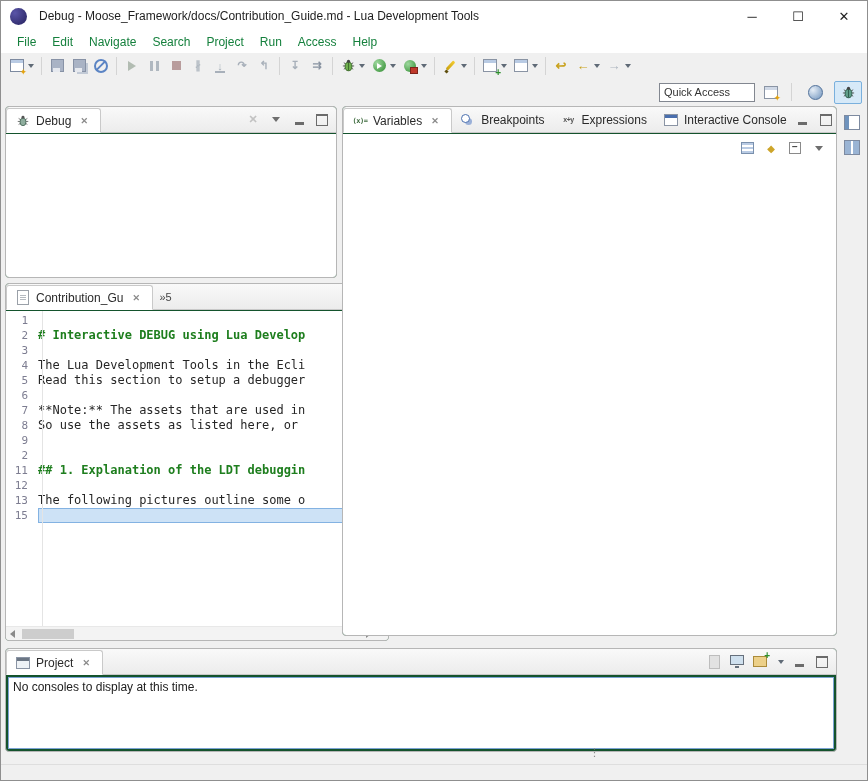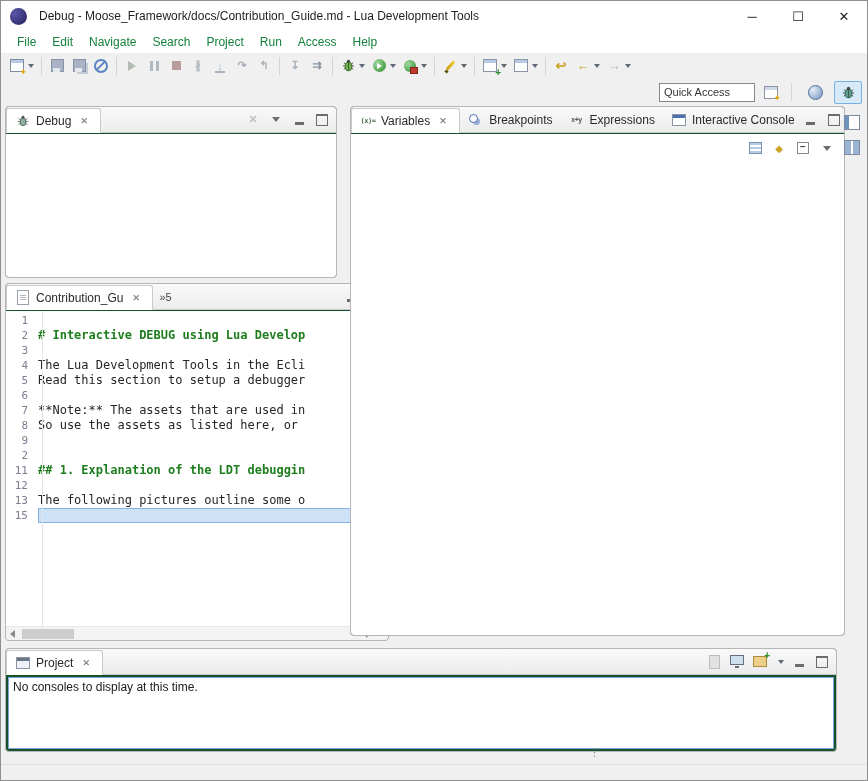--- a/index.html
+++ b/index.html
@@ -92,21 +92,21 @@
   .panel{position:absolute;border:1px solid #b6b6b6;border-radius:4px;background:#14532d;overflow:hidden}
   .panel-tabs{position:absolute;top:0;left:0;right:0;height:26px;display:flex;align-items:flex-end;background:linear-gradient(#f9f9f9,#ececec);border-bottom:1px solid #c9c9c9}
   .tab{display:flex;align-items:center;gap:5px;padding:0 8px;height:25px;color:#2a2a2a;white-space:nowrap}
   .tab.sel{background:#fff;border:1px solid #c9c9c9;border-bottom-color:#fff;margin-bottom:-1px;border-radius:3px 3px 0 0}
   .more-tabs{align-self:center;padding:0 6px;font-size:11px;color:#444}
   .hdr{margin-left:auto;display:flex;align-items:center;gap:7px;padding-right:6px;align-self:center}
   .panel-body{position:absolute;top:27px;left:0;right:0;bottom:0;background:#fff}
 
   .debug-panel{left:4px;top:1px;width:332px;height:172px}
   .editor-panel{left:4px;top:178px;width:384px;height:358px}
-  .right-panel{left:349px;top:1px;width:495px;height:530px}
+  .right-panel{left:341px;top:1px;width:495px;height:530px}
   .console-panel{left:4px;top:543px;width:832px;height:104px}
 
   
   .editor-body{position:absolute;top:27px;left:0;right:0;bottom:0;background:#fff}
   .gutter-divider{position:absolute;left:36px;top:0;bottom:14px;width:1px;background:#e4e4e4}
   #code-lines{position:absolute;top:2px;left:0;right:13px;bottom:14px;overflow:hidden;font-family:"DejaVu Sans Mono",monospace;font-size:12px;line-height:15px}
   .code-line{display:flex;height:15px;white-space:pre}
   .ln{width:32px;flex:none;text-align:right;padding-right:10px;color:#7d7d91;font-size:11px}
   .lt{flex:1;color:#262626;overflow:hidden}
   .k-h .lt{color:#1e7e1e;font-weight:bold}

